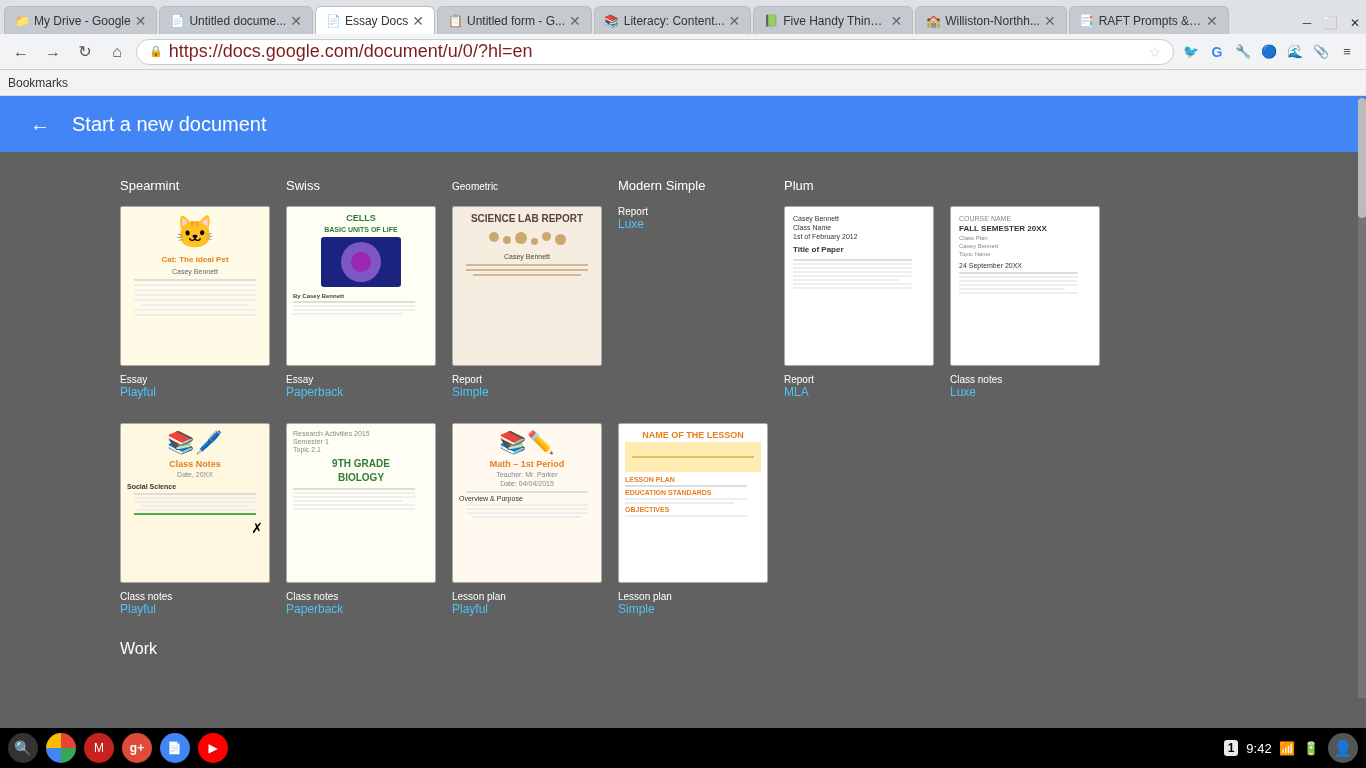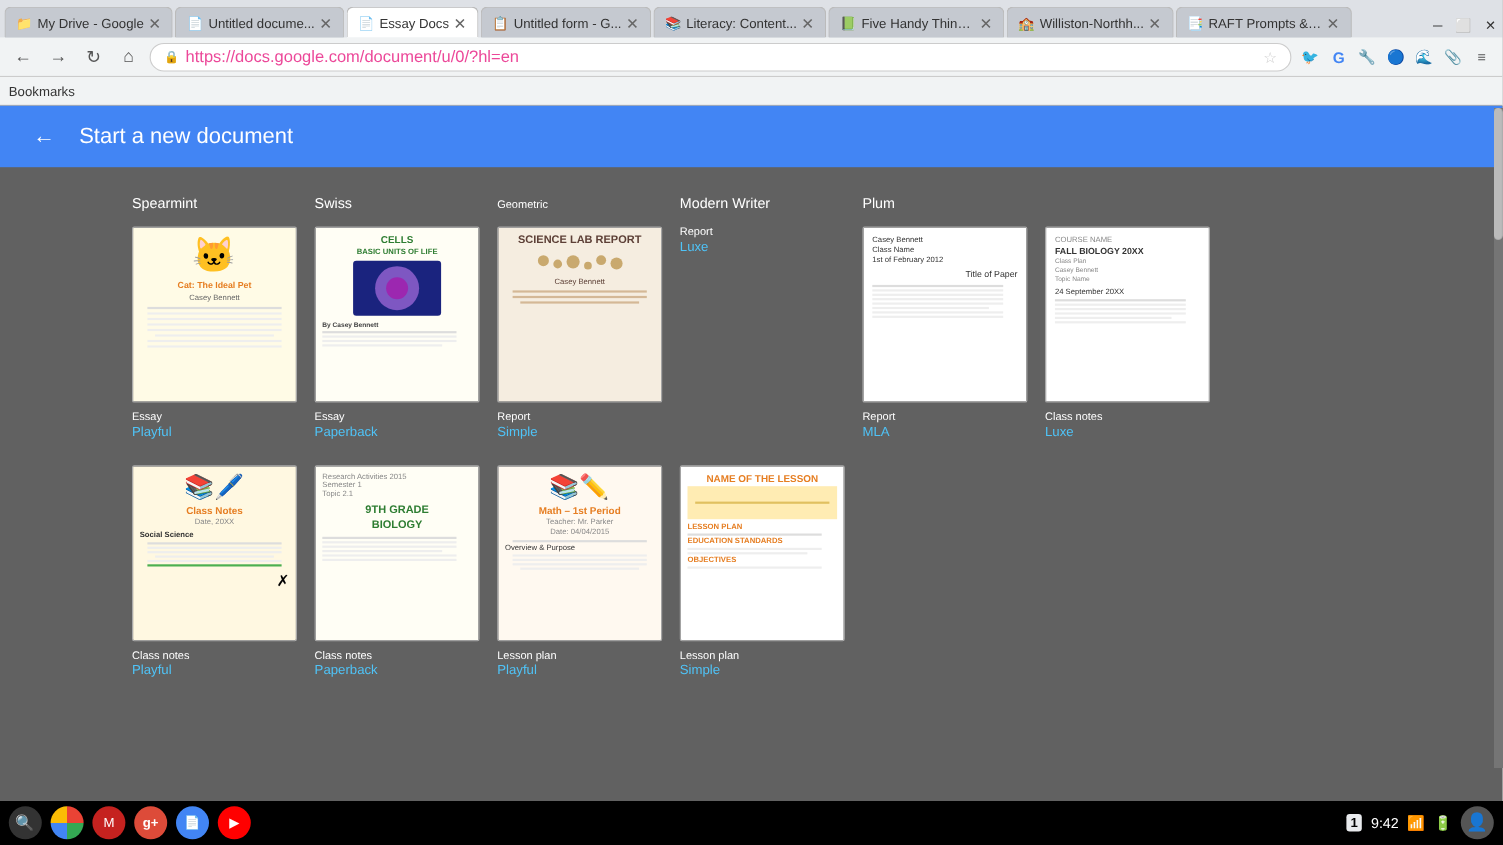--- a/index.html
+++ b/index.html
@@ -8,21 +8,21 @@
     
     .browser-chrome { background: #dee1e6; width: 100%; }
     .tab { display: flex; align-items: center; height: 28px; padding: 0 10px; border-radius: 6px 6px 0 0; font-size: 12px; color: #333; background: #c5c9d0; margin-right: 1px; max-width: 160px; min-width: 120px; cursor: pointer; border: 1px solid #bbb; border-bottom: none; }
     .tab.active { background: #fff; color: #333; z-index: 1; }
     .tab .tab-favicon { width: 14px; height: 14px; margin-right: 5px; flex-shrink: 0; }
     .tab .tab-label { overflow: hidden; text-overflow: ellipsis; white-space: nowrap; flex: 1; }
     .tab .tab-close { margin-left: 4px; color: #666; font-size: 14px; cursor: pointer; flex-shrink: 0; }
     .browser-controls { display: flex; align-items: center; background: #f1f3f4; height: 36px; padding: 4px 8px; gap: 6px; border-bottom: 1px solid #ccc; }
     .nav-btn { width: 26px; height: 26px; border-radius: 50%; border: none; background: transparent; cursor: pointer; font-size: 16px; color: #555; display: flex; align-items: center; justify-content: center; }
     .address-bar { flex: 1; height: 26px; border-radius: 13px; background: #fff; border: 1px solid #ccc; padding: 0 12px; font-size: 13px; display: flex; align-items: center; gap: 6px; }
-    .address-bar-text { flex: 1; color: #ec4899; font-size: 15px; }
+    .address-bar-text { flex: 1; color: #7f1d1d; font-size: 18px; }
     .toolbar-icons { display: flex; align-items: center; gap: 4px; }
     .toolbar-icon { width: 22px; height: 22px; border-radius: 50%; display: flex; align-items: center; justify-content: center; cursor: pointer; font-size: 13px; color: #555; }
     .bookmarks-bar { background: #f1f3f4; height: 26px; padding: 0 8px; display: flex; align-items: center; font-size: 12px; color: #333; border-bottom: 1px solid #ddd; }
 
     
     .page { background: #616161; width: 100%; height: calc(768px - 36px - 36px - 26px - 26px); overflow-y: auto; }
 
     
     .doc-header { background: #4285f4; height: 56px; display: flex; align-items: center; padding: 0 24px; gap: 16px; }
     .back-btn { color: white; font-size: 20px; cursor: pointer; width: 32px; height: 32px; display: flex; align-items: center; justify-content: center; border-radius: 50%; }
@@ -148,21 +148,21 @@
       <div style="width:150px;">
         <span style="color:#fff; font-size:13px;">Spearmint</span>
       </div>
       <div style="width:150px;">
         <span style="color:#fff; font-size:13px;">Swiss</span>
       </div>
       <div style="width:150px;">
         <span style="color:#fff; font-size:10px;">Geometric</span>
       </div>
       <div style="width:150px;">
-        <span style="color:#fff; font-size:13px;">Modern Writer</span>
+        <span style="color:#fff; font-size:13px;">Modern Simple</span>
       </div>
       <div style="width:150px;">
         <span style="color:#fff; font-size:13px;">Plum</span>
       </div>
     </div>
 
 
     <div class="template-row">
 
       <div class="template-card">
@@ -232,40 +232,40 @@
         <div class="template-main">Report</div>
         <div class="template-sub">Luxe</div>
       </div>
 
       <div class="template-card">
         <div class="template-thumb">
           <div style="width:100%; height:100%; background: #fff; padding:8px; display:flex; flex-direction:column;">
             <div style="font-size:7px; color:#333; margin-bottom:2px;">Casey Bennett</div>
             <div style="font-size:7px; color:#333; margin-bottom:2px;">Class Name</div>
             <div style="font-size:7px; color:#333; margin-bottom:5px;">1st of February 2012</div>
-            <div style="font-size:8px; color:#333; font-weight:normal; text-align:right; margin-bottom:5px;">Title of Paper</div>
+            <div style="font-size:8px; color:#333; font-weight:bold; text-align:left; margin-bottom:5px;">Title of Paper</div>
             <div style="width:90%; height:2px; background:#ddd; margin-bottom:2px;"></div>
             <div style="width:90%; height:2px; background:#eee; margin-bottom:2px;"></div>
             <div style="width:90%; height:2px; background:#eee; margin-bottom:2px;"></div>
             <div style="width:90%; height:2px; background:#eee; margin-bottom:2px;"></div>
             <div style="width:90%; height:2px; background:#eee; margin-bottom:2px;"></div>
             <div style="width:80%; height:2px; background:#eee; margin-bottom:2px;"></div>
             <div style="width:90%; height:2px; background:#eee; margin-bottom:2px;"></div>
             <div style="width:90%; height:2px; background:#eee; margin-bottom:2px;"></div>
           </div>
         </div>
         <div class="template-main">Report</div>
         <div class="template-sub">MLA</div>
       </div>
 
       <div class="template-card">
         <div class="template-thumb">
           <div style="width:100%; height:100%; background: #fff; padding:8px; display:flex; flex-direction:column;">
             <div style="font-size:7px; color:#888; margin-bottom:2px;">COURSE NAME</div>
-            <div style="font-size:8px; color:#333; font-weight:bold; margin-bottom:2px;">FALL BIOLOGY 20XX</div>
+            <div style="font-size:8px; color:#333; font-weight:bold; margin-bottom:2px;">FALL SEMESTER 20XX</div>
             <div style="font-size:6px; color:#888; margin-bottom:2px;">Class Plan</div>
             <div style="font-size:6px; color:#888; margin-bottom:2px;">Casey Bennett</div>
             <div style="font-size:6px; color:#888; margin-bottom:5px;">Topic Name</div>
             <div style="font-size:7px; color:#333; margin-bottom:3px;">24 September 20XX</div>
             <div style="width:90%; height:2px; background:#ddd; margin-bottom:2px;"></div>
             <div style="width:90%; height:2px; background:#eee; margin-bottom:2px;"></div>
             <div style="width:90%; height:2px; background:#eee; margin-bottom:2px;"></div>
             <div style="width:90%; height:2px; background:#eee; margin-bottom:2px;"></div>
             <div style="width:80%; height:2px; background:#eee; margin-bottom:2px;"></div>
             <div style="width:90%; height:2px; background:#eee; margin-bottom:2px;"></div>
@@ -353,20 +353,23 @@
             <div style="font-size:7px; color:#e67e22; font-weight:bold; margin-bottom:2px;">OBJECTIVES</div>
             <div style="width:90%; height:2px; background:#eee; margin-bottom:2px;"></div>
           </div>
         </div>
         <div class="template-main">Lesson plan</div>
         <div class="template-sub">Simple</div>
       </div>
 
     </div>
 
+    <div>
+      <span class="category-title">Work</span>
+    </div>
 
   </div>
 </div>
 
 <div style="position:fixed; right:0; top:98px; width:8px; height:600px; background: #757575;">
   <div style="width:8px; height:120px; background:#bbb; border-radius:4px; position:absolute; top:0;"></div>
 </div>
 
 <div class="taskbar">
   <div class="taskbar-left">

